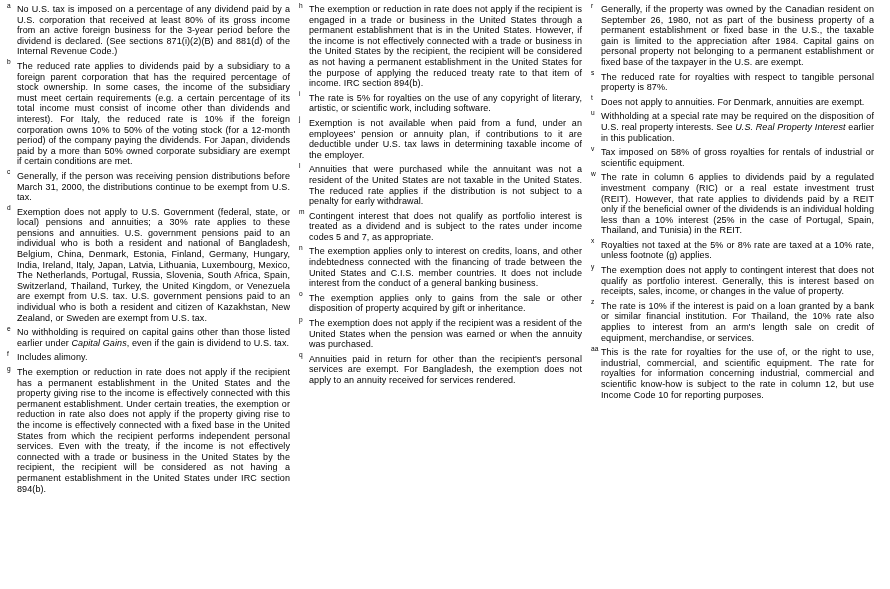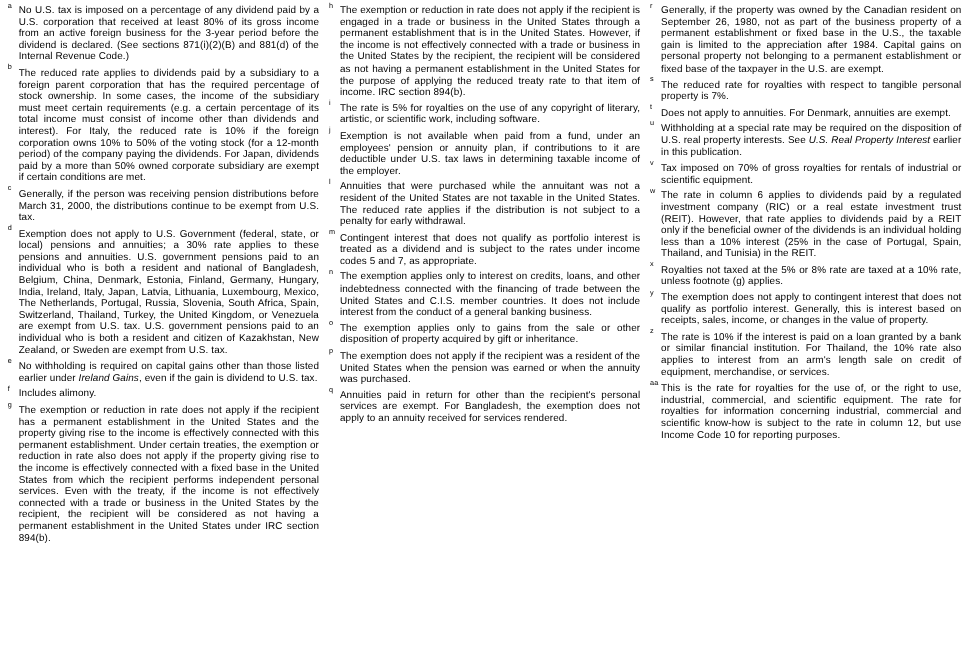--- a/index.html
+++ b/index.html
@@ -46,40 +46,40 @@
 </style>
 </head>
 <body>
 
 <div class="page">
   <div class="column">
       <div class="footnote"><span class="marker">a</span><span class="ftext"><span>No U.S. tax is imposed on a percentage of any dividend paid by a U.S. corporation that received at least 80% of its gross income from an active foreign business for the 3-year period before the dividend is declared. (See sections 871(i)(2)(B) and 881(d) of the Internal Revenue Code.)</span></span></div>
       <div class="footnote"><span class="marker">b</span><span class="ftext"><span>The reduced rate applies to dividends paid by a subsidiary to a foreign parent corporation that has the required percentage of stock ownership. In some cases, the income of the subsidiary must meet certain requirements (e.g. a certain percentage of its total income must consist of income other than dividends and interest). For Italy, the reduced rate is 10% if the foreign corporation owns 10% to 50% of the voting stock (for a 12-month period) of the company paying the dividends. For Japan, dividends paid by a more than 50% owned corporate subsidiary are exempt if certain conditions are met.</span></span></div>
       <div class="footnote"><span class="marker">c</span><span class="ftext"><span>Generally, if the person was receiving pension distributions before March 31, 2000, the distributions continue to be exempt from U.S. tax.</span></span></div>
       <div class="footnote"><span class="marker">d</span><span class="ftext"><span>Exemption does not apply to U.S. Government (federal, state, or local) pensions and annuities; a 30% rate applies to these pensions and annuities. U.S. government pensions paid to an individual who is both a resident and national of Bangladesh, Belgium, China, Denmark, Estonia, Finland, Germany, Hungary, India, Ireland, Italy, Japan, Latvia, Lithuania, Luxembourg, Mexico, The Netherlands, Portugal, Russia, Slovenia, South Africa, Spain, Switzerland, Thailand, Turkey, the United Kingdom, or Venezuela are exempt from U.S. tax. U.S. government pensions paid to an individual who is both a resident and citizen of Kazakhstan, New Zealand, or Sweden are exempt from U.S. tax.</span></span></div>
-      <div class="footnote"><span class="marker">e</span><span class="ftext"><span>No withholding is required on capital gains other than those listed earlier under </span><em>Ireland Gains</em><span>, even if the gain is dividend to U.S. tax.</span></span></div>
+      <div class="footnote"><span class="marker">e</span><span class="ftext"><span>No withholding is required on capital gains other than those listed earlier under </span><em>Capital Gains</em><span>, even if the gain is dividend to U.S. tax.</span></span></div>
       <div class="footnote"><span class="marker">f</span><span class="ftext"><span>Includes alimony.</span></span></div>
       <div class="footnote"><span class="marker">g</span><span class="ftext"><span>The exemption or reduction in rate does not apply if the recipient has a permanent establishment in the United States and the property giving rise to the income is effectively connected with this permanent establishment. Under certain treaties, the exemption or reduction in rate also does not apply if the property giving rise to the income is effectively connected with a fixed base in the United States from which the recipient performs independent personal services. Even with the treaty, if the income is not effectively connected with a trade or business in the United States by the recipient, the recipient will be considered as not having a permanent establishment in the United States under IRC section 894(b).</span></span></div>
     </div>
   <div class="column">
       <div class="footnote"><span class="marker">h</span><span class="ftext"><span>The exemption or reduction in rate does not apply if the recipient is engaged in a trade or business in the United States through a permanent establishment that is in the United States. However, if the income is not effectively connected with a trade or business in the United States by the recipient, the recipient will be considered as not having a permanent establishment in the United States for the purpose of applying the reduced treaty rate to that item of income. IRC section 894(b).</span></span></div>
       <div class="footnote"><span class="marker">i</span><span class="ftext"><span>The rate is 5% for royalties on the use of any copyright of literary, artistic, or scientific work, including software.</span></span></div>
       <div class="footnote"><span class="marker">j</span><span class="ftext"><span>Exemption is not available when paid from a fund, under an employees' pension or annuity plan, if contributions to it are deductible under U.S. tax laws in determining taxable income of the employer.</span></span></div>
       <div class="footnote"><span class="marker">l</span><span class="ftext"><span>Annuities that were purchased while the annuitant was not a resident of the United States are not taxable in the United States. The reduced rate applies if the distribution is not subject to a penalty for early withdrawal.</span></span></div>
       <div class="footnote"><span class="marker">m</span><span class="ftext"><span>Contingent interest that does not qualify as portfolio interest is treated as a dividend and is subject to the rates under income codes 5 and 7, as appropriate.</span></span></div>
       <div class="footnote"><span class="marker">n</span><span class="ftext"><span>The exemption applies only to interest on credits, loans, and other indebtedness connected with the financing of trade between the United States and C.I.S. member countries. It does not include interest from the conduct of a general banking business.</span></span></div>
       <div class="footnote"><span class="marker">o</span><span class="ftext"><span>The exemption applies only to gains from the sale or other disposition of property acquired by gift or inheritance.</span></span></div>
       <div class="footnote"><span class="marker">p</span><span class="ftext"><span>The exemption does not apply if the recipient was a resident of the United States when the pension was earned or when the annuity was purchased.</span></span></div>
       <div class="footnote"><span class="marker">q</span><span class="ftext"><span>Annuities paid in return for other than the recipient's personal services are exempt. For Bangladesh, the exemption does not apply to an annuity received for services rendered.</span></span></div>
     </div>
   <div class="column">
       <div class="footnote"><span class="marker">r</span><span class="ftext"><span>Generally, if the property was owned by the Canadian resident on September 26, 1980, not as part of the business property of a permanent establishment or fixed base in the U.S., the taxable gain is limited to the appreciation after 1984. Capital gains on personal property not belonging to a permanent establishment or fixed base of the taxpayer in the U.S. are exempt.</span></span></div>
-      <div class="footnote"><span class="marker">s</span><span class="ftext"><span>The reduced rate for royalties with respect to tangible personal property is 7%.</span></span></div>
+      <div class="footnote"><span class="marker">s</span><span class="ftext"><span>The reduced rate for royalties with respect to tangible personal property is 87%.</span></span></div>
       <div class="footnote"><span class="marker">t</span><span class="ftext"><span>Does not apply to annuities. For Denmark, annuities are exempt.</span></span></div>
       <div class="footnote"><span class="marker">u</span><span class="ftext"><span>Withholding at a special rate may be required on the disposition of U.S. real property interests. See </span><em>U.S. Real Property Interest</em><span> earlier in this publication.</span></span></div>
-      <div class="footnote"><span class="marker">v</span><span class="ftext"><span>Tax imposed on 70% of gross royalties for rentals of industrial or scientific equipment.</span></span></div>
+      <div class="footnote"><span class="marker">v</span><span class="ftext"><span>Tax imposed on 58% of gross royalties for rentals of industrial or scientific equipment.</span></span></div>
       <div class="footnote"><span class="marker">w</span><span class="ftext"><span>The rate in column 6 applies to dividends paid by a regulated investment company (RIC) or a real estate investment trust (REIT). However, that rate applies to dividends paid by a REIT only if the beneficial owner of the dividends is an individual holding less than a 10% interest (25% in the case of Portugal, Spain, Thailand, and Tunisia) in the REIT.</span></span></div>
       <div class="footnote"><span class="marker">x</span><span class="ftext"><span>Royalties not taxed at the 5% or 8% rate are taxed at a 10% rate, unless footnote (g) applies.</span></span></div>
       <div class="footnote"><span class="marker">y</span><span class="ftext"><span>The exemption does not apply to contingent interest that does not qualify as portfolio interest. Generally, this is interest based on receipts, sales, income, or changes in the value of property.</span></span></div>
       <div class="footnote"><span class="marker">z</span><span class="ftext"><span>The rate is 10% if the interest is paid on a loan granted by a bank or similar financial institution. For Thailand, the 10% rate also applies to interest from an arm's length sale on credit of equipment, merchandise, or services.</span></span></div>
       <div class="footnote"><span class="marker">aa</span><span class="ftext"><span>This is the rate for royalties for the use of, or the right to use, industrial, commercial, and scientific equipment. The rate for royalties for information concerning industrial, commercial and scientific know-how is subject to the rate in column 12, but use Income Code 10 for reporting purposes.</span></span></div>
     </div>
 </div>
 
 </body></html>

